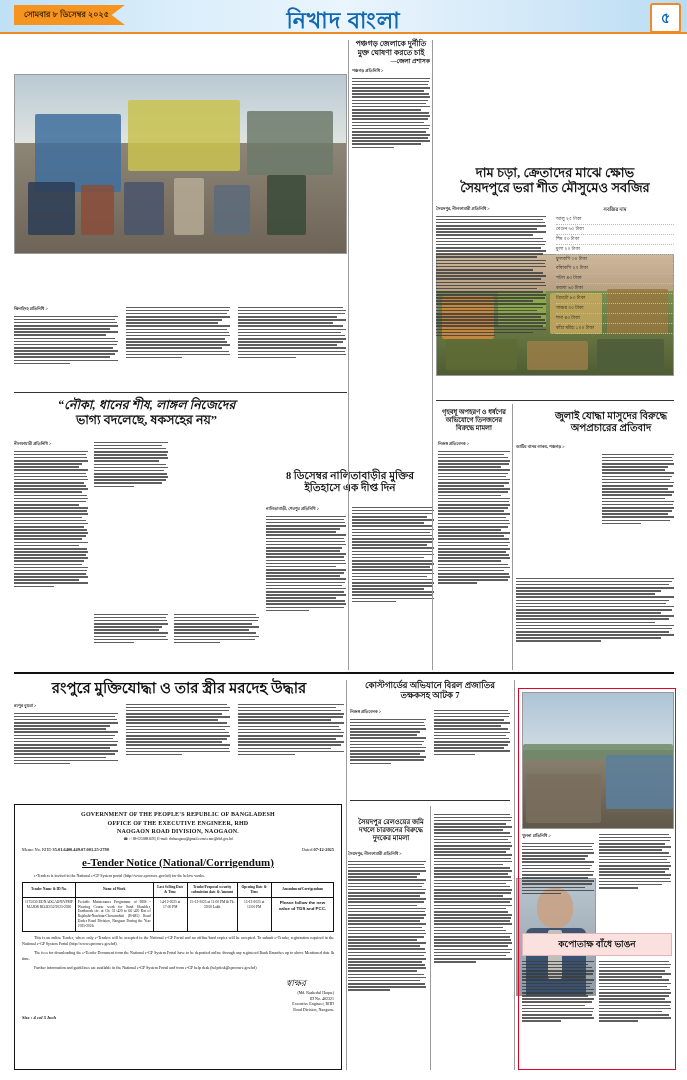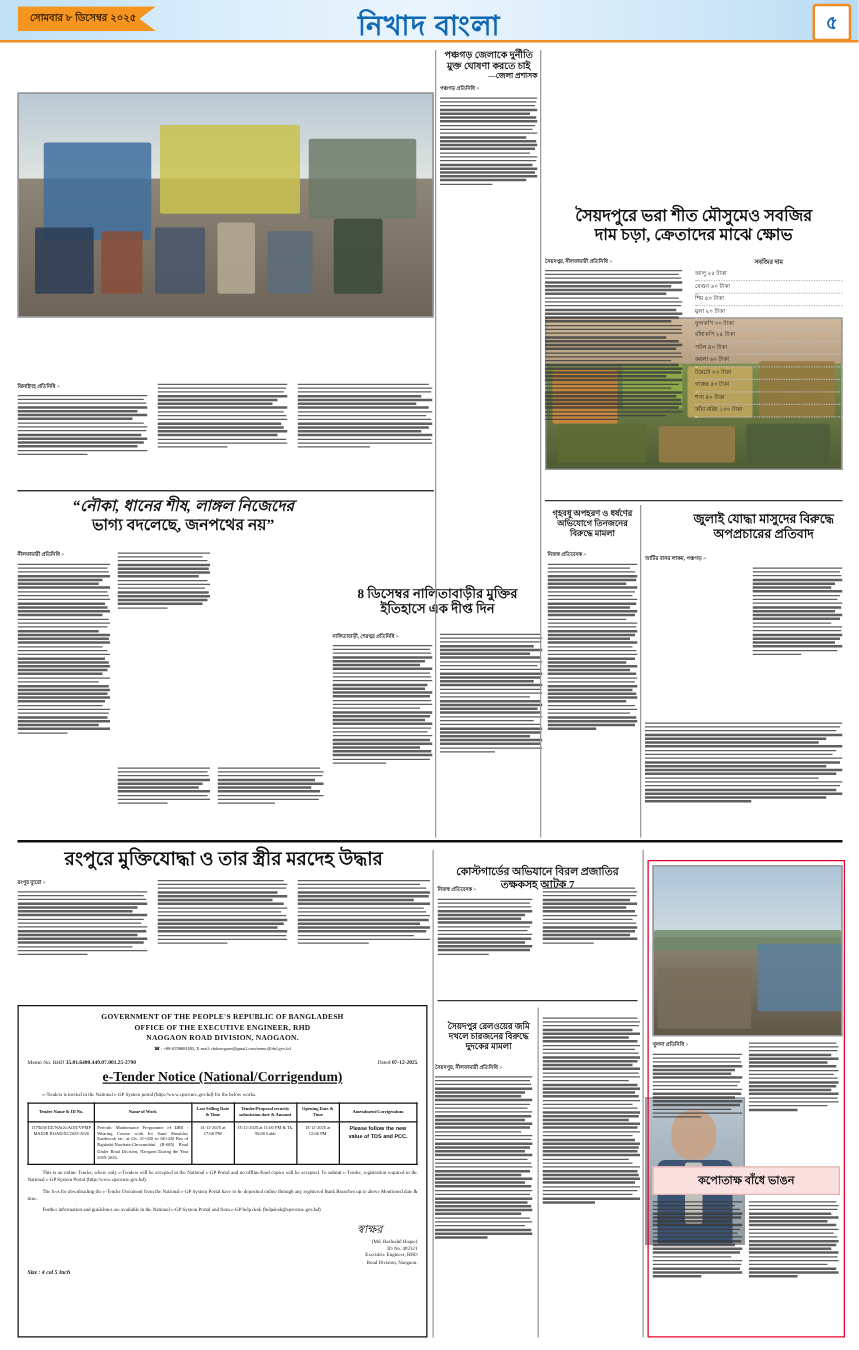--- a/index.html
+++ b/index.html
@@ -145,22 +145,22 @@
     <div class="blob" style="left:2%;top:34%;width:22%;height:36%;background:#d4893c;"></div>
     <div class="blob" style="left:26%;top:30%;width:20%;height:30%;background:#8fae4a;"></div>
     <div class="blob" style="left:48%;top:32%;width:22%;height:34%;background:#c7a85f;"></div>
     <div class="blob" style="left:72%;top:28%;width:26%;height:38%;background:#96783f;"></div>
     <div class="blob" style="left:4%;top:70%;width:30%;height:26%;background:#5e6b35;"></div>
     <div class="blob" style="left:38%;top:72%;width:26%;height:24%;background:#9a7d48;"></div>
     <div class="blob" style="left:68%;top:70%;width:28%;height:26%;background:#4d5d3b;"></div>
   </div>
 
   <div class="sec" style="left:436px;top:165px;width:238px;">
+    <div class="hl" style="font-size:13px;">দাম চড়া, ক্রেতাদের মাঝে ক্ষোভ</div>
     <div class="hl" style="font-size:13px;">সৈয়দপুরে ভরা শীত মৌসুমেও সবজির</div>
-    <div class="hl" style="font-size:13px;">দাম চড়া, ক্রেতাদের মাঝে ক্ষোভ</div>
   </div>
 
   <div class="sec" style="left:436px;top:205px;width:110px;height:190px;">
     <div class="byline">সৈয়দপুর, নীলফামারী প্রতিনিধি &gt;</div>
     <div class="body-col" style="height:176px;">
       <div class="ln s1"></div>
         <div class="ln s2"></div>
         <div class="ln s4"></div>
         <div class="ln s1"></div>
       <div class="ln s3"></div>
@@ -277,21 +277,21 @@
       <div class="ln s1"></div>
       <div class="ln s4"></div>
       <div class="ln s1"></div>
       <div class="ln end"></div>
   </div>
 
   <div class="hrule" style="left:14px;top:392px;width:333px;"></div>
 
   <div class="sec" style="left:14px;top:398px;width:265px;">
     <div class="hl" style="font-size:12.5px;font-style:italic;">“নৌকা, ধানের শীষ, লাঙ্গল নিজেদের</div>
-    <div class="hl" style="font-size:12.5px;">ভাগ্য বদলেছে, জনপথের নয়”</div>
+    <div class="hl" style="font-size:12.5px;">ভাগ্য বদলেছে, ষকসহের নয়”</div>
   </div>
 
   <div class="sec" style="left:14px;top:440px;width:74px;height:225px;">
     <div class="byline">নীলফামারী প্রতিনিধি &gt;</div>
     <div class="body-col" style="height:212px;">
       <div class="ln s1"></div>
         <div class="ln s2"></div>
         <div class="ln s4"></div>
         <div class="ln s1"></div>
       <div class="ln s3"></div>
@@ -642,21 +642,21 @@
       <div class="ln s4"></div>
       <div class="ln s3"></div>
       <div class="ln s1"></div>
       <div class="ln s2"></div>
       <div class="ln s5"></div>
       <div class="ln s1"></div>
       <div class="ln end"></div>
   </div>
 
   <div class="sec" style="left:350px;top:680px;width:160px;">
-    <div class="hl" style="font-size:8.6px;margin-top:12px;">কোস্টগার্ডের অভিযানে বিরল প্রজাতির</div>
+    <div class="hl" style="font-size:8.6px;">কোস্টগার্ডের অভিযানে বিরল প্রজাতির</div>
     <div class="hl" style="font-size:8.6px;">তক্ষকসহ আটক 7</div>
   </div>
   <div class="sec" style="left:350px;top:708px;width:76px;height:90px;">
     <div class="byline">নিজস্ব প্রতিবেদক &gt;</div>
     <div class="body-col" style="height:78px;">
       <div class="ln s1"></div>
         <div class="ln s2"></div>
         <div class="ln s4"></div>
         <div class="ln s1"></div>
       <div class="ln s3"></div>

